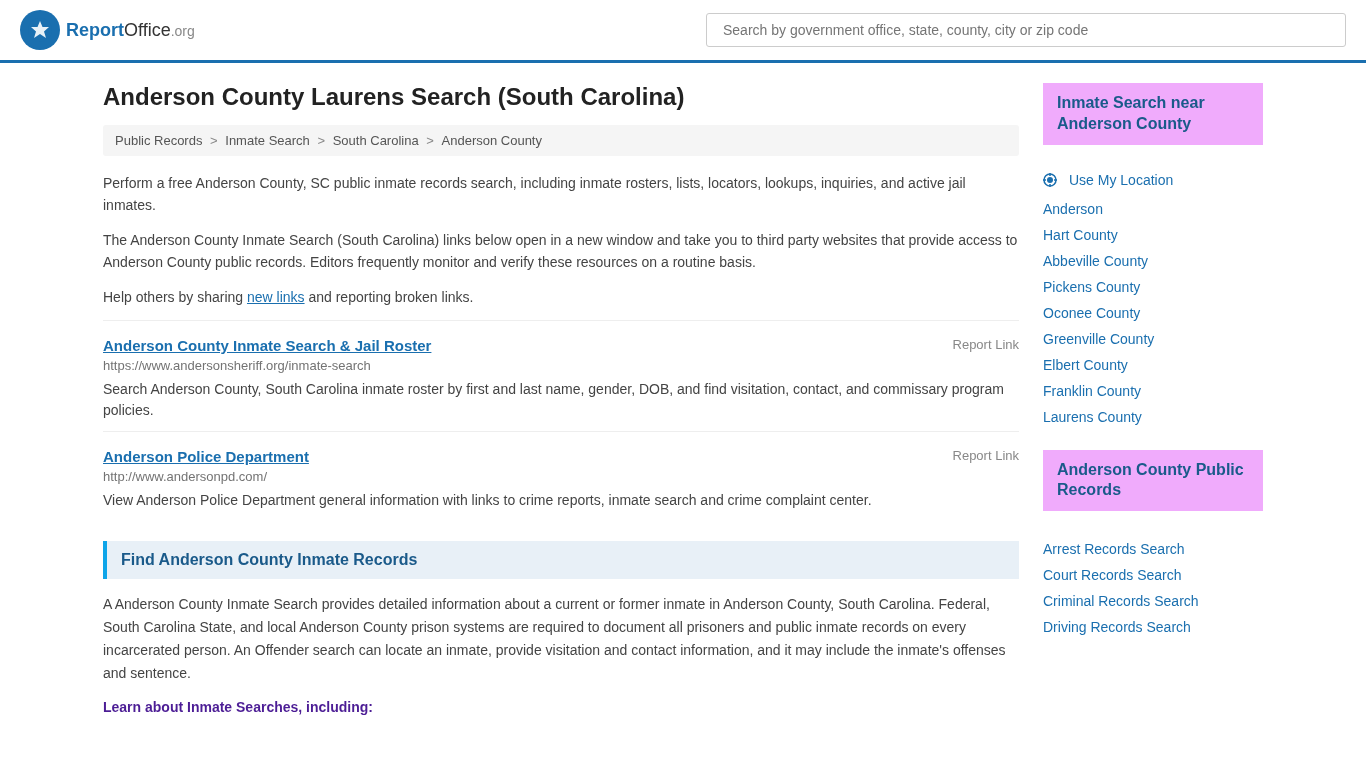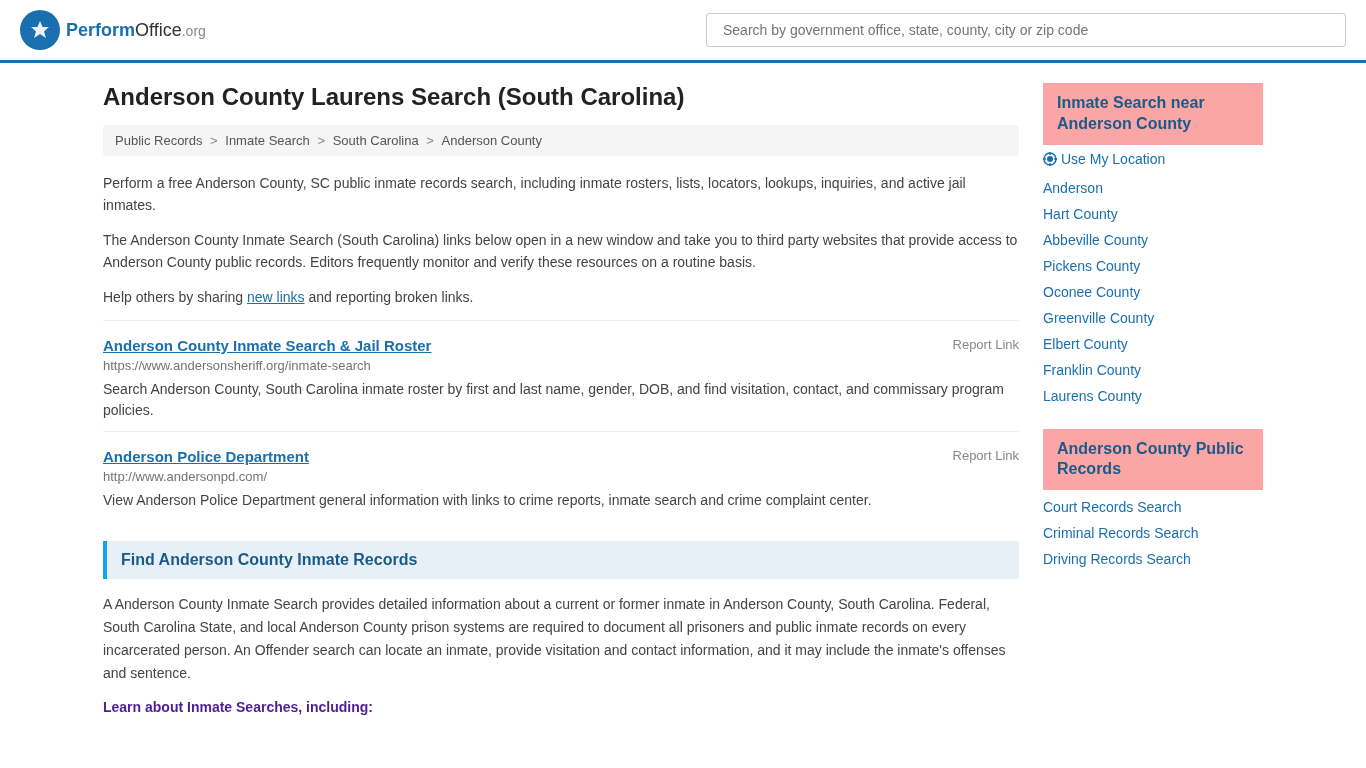--- a/index.html
+++ b/index.html
@@ -153,23 +153,23 @@
     }
     .learn-header {
       font-weight: bold;
       color: #4c1d95;
       font-size: 14px;
       margin-top: 10px;
     }
 
     
     .sidebar-box {
-      background: #fca5a5;
+      background: #f0abfc;
       padding: 10px 14px;
-      margin-bottom: 0;
+      margin-bottom: 21px;
     }
     .sidebar-box-title {
       font-size: 16px;
       font-weight: bold;
       color: #1a5a8a;
       line-height: 1.3;
     }
     .sidebar-list {
       list-style: none;
       padding: 4px 0;
@@ -182,37 +182,37 @@
       text-decoration: none;
       font-size: 14px;
     }
     .sidebar-use-location {
       color: #1a6faf;
       font-size: 14px;
       padding: 6px 0 4px 0;
       cursor: pointer;
       display: flex;
       align-items: center;
-      gap: 4px;
+      gap: 12px;
     }
   </style>
 </head>
 <body>
 
 <div id="header">
   <div id="logo-area">
     <div id="logo-icon">
 
       <svg width="26" height="26" viewBox="0 0 26 26" fill="none">
         <circle cx="13" cy="13" r="12" fill="#1a6faf"></circle>
         <polygon points="13,4 15.5,10 22,10 17,14.5 19,21 13,17 7,21 9,14.5 4,10 10.5,10" fill="white" opacity="0.9"></polygon>
       </svg>
     </div>
     <div>
-      <span style="font-size:18px;font-weight:bold;color:#1a6faf;">Perform</span><span style="font-size:18px;color:#333;">Office</span><span style="font-size:14px;color:#888;">.org</span>
+      <span style="font-size:18px;font-weight:bold;color:#1a6faf;">Report</span><span style="font-size:18px;color:#333;">Office</span><span style="font-size:14px;color:#888;">.org</span>
     </div>
   </div>
   <div id="search-bar">
     <input type="text" id="search-input" placeholder="Search by government office, state, county, city or zip code" style="">
   </div>
 </div>
 
 <div id="content-wrapper">
 
   <div id="main-content">
@@ -289,19 +289,20 @@
       <li><a href="#">Elbert County</a></li>
       <li><a href="#">Franklin County</a></li>
       <li><a href="#">Laurens County</a></li>
     </ul>
 
     <div class="sidebar-box" style="margin-top:16px;">
       <div class="sidebar-box-title">Anderson County Public Records</div>
     </div>
 
     <ul class="sidebar-list">
+      <li><a href="#">Arrest Records Search</a></li>
       <li><a href="#">Court Records Search</a></li>
       <li><a href="#">Criminal Records Search</a></li>
       <li><a href="#">Driving Records Search</a></li>
     </ul>
 
   </div>
 </div>
 
 </body></html>

